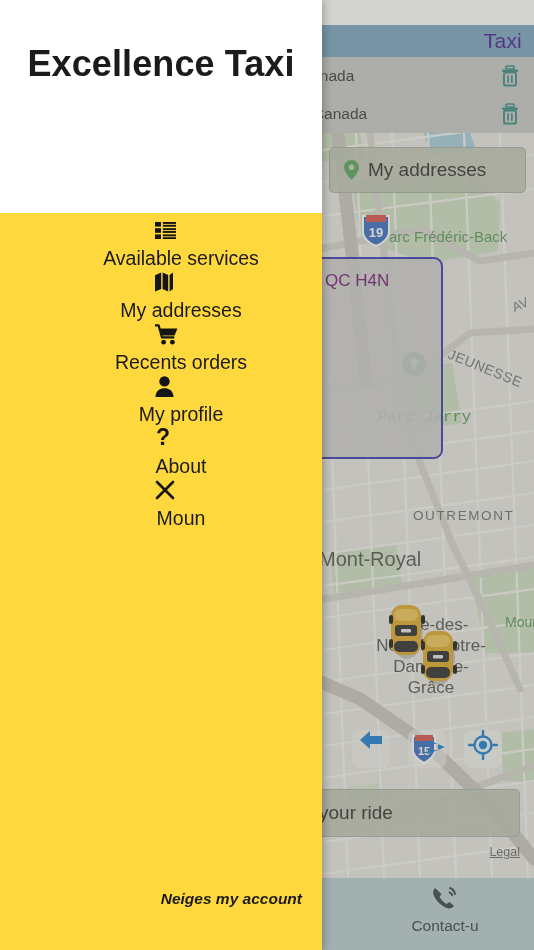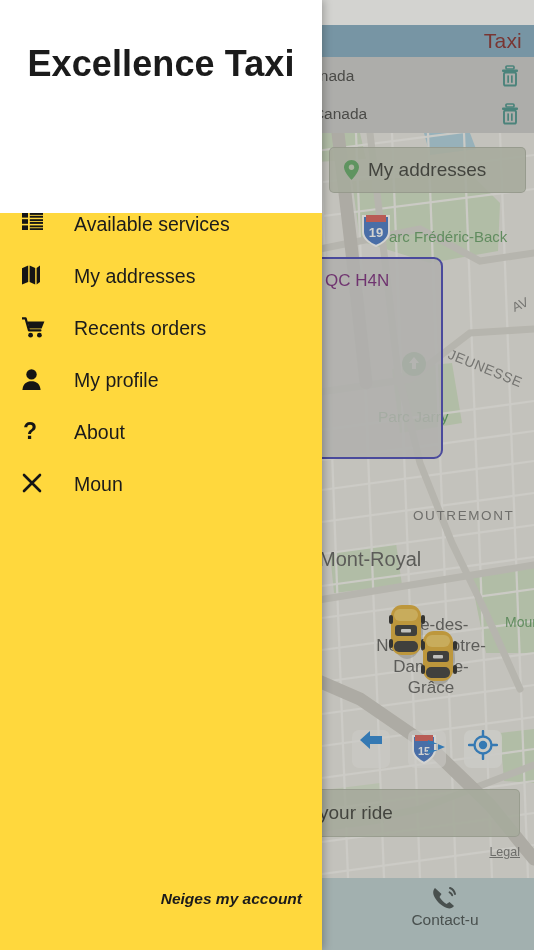--- a/index.html
+++ b/index.html
@@ -38,21 +38,21 @@
   .appbar {
     position: absolute;
     left: 0; top: 25px; width: 534px; height: 32px;
     background: #7ba7c0;
     box-sizing: border-box;
   }
   .appbar-title {
     position: absolute;
     right: 12px; top: 1px;
     font-size: 21px;
-    color: #7f1d1d;
+    color: #4c1d95;
     letter-spacing: .2px;
     line-height: 30px;
   }
   .addrlist {
     position: absolute;
     left: 0; top: 57px; width: 534px; height: 76px;
     background: #c9c9c9;
   }
   .addrrow {
     position: absolute;
@@ -170,20 +170,21 @@
     align-items: flex-start;
     padding-top: 7px;
     box-sizing: border-box;
   }
   .navitem {
     flex: 1 1 0;
     min-width: 0;
     display: flex;
     flex-direction: column;
     align-items: center;
+    gap: 6px;
   }
   .navitem .navlbl {
     font-size: 15.5px;
     color: #3a4446;
     white-space: nowrap;
     overflow: hidden;
     text-overflow: clip;
   }
   .navicon { height: 26px; display: flex; align-items: center; }
 
@@ -222,23 +223,24 @@
     margin-top: -85px;
   }
   .drawer-menu {
     position: absolute;
     left: 0; top: 213px;
     width: 322px;
   }
   .menuitem {
     height: 52px;
     display: flex;
-    align-items: flex-start;
+    align-items: center;
     padding-left: 22px;
     box-sizing: border-box;
+    flex-direction: column;
   }
   .menuicon {
     width: 34px;
     flex: 0 0 34px;
     display: flex;
     align-items: center;
     justify-content: flex-start;
     color: #151515;
   }
   .menulabel {
@@ -350,21 +352,21 @@
           <path d="M338 0 L352 120 L366 250"></path>
         </g>
 
         <g>
           <circle cx="414" cy="231" r="12" fill="#5bab62"></circle>
           <path d="M414 224 l5 6 h-3 v6 h-4 v-6 h-3 z" fill="#ffffff"></path>
         </g>
       </svg>
 
       <div style="position:absolute;left:379px;top:95px;font-size:15px;color:#5c9a5e;line-height:17px;">Parc Frédéric-Back</div>
-      <div style="position:absolute;left:378px;top:275px;font-size:15.5px;color:#4e9a55;">Parc Jarry</div>
+      <div style="position:absolute;left:378px;top:275px;font-size:15.5px;color:#4e9a55;font-family:Liberation Mono, monospace;">Parc Jarry</div>
       <div style="position:absolute;left:413px;top:375px;font-size:13.5px;color:#6f6f6f;letter-spacing:1.6px;">OUTREMONT</div>
       <div style="position:absolute;left:319px;top:415px;font-size:20px;color:#555555;">Mont-Royal</div>
       <div style="position:absolute;left:376px;top:481px;width:110px;text-align:center;font-size:17px;color:#555555;line-height:21px;">Côte-des-Neiges–Notre-Dame-de-Grâce</div>
       <div style="position:absolute;left:505px;top:481px;font-size:14px;color:#5c9a5e;">Moun</div>
       <div style="position:absolute;left:512px;top:164px;font-size:13px;color:#7a7a7a;transform:rotate(-24deg);">AV</div>
       <div style="position:absolute;left:446px;top:227px;font-size:14px;color:#777777;transform:rotate(22deg);letter-spacing:.6px;">JEUNESSE</div>
 
       <div style="position:absolute;left:360px;top:78px;">
         <svg width="32" height="36" viewBox="0 0 32 36">
           <path d="M3 5 h26 v16 c0 7 -8 12 -13 14 c-5 -2 -13 -7 -13 -14 z" fill="#3a6fc4" stroke="#ffffff" stroke-width="2"></path>

